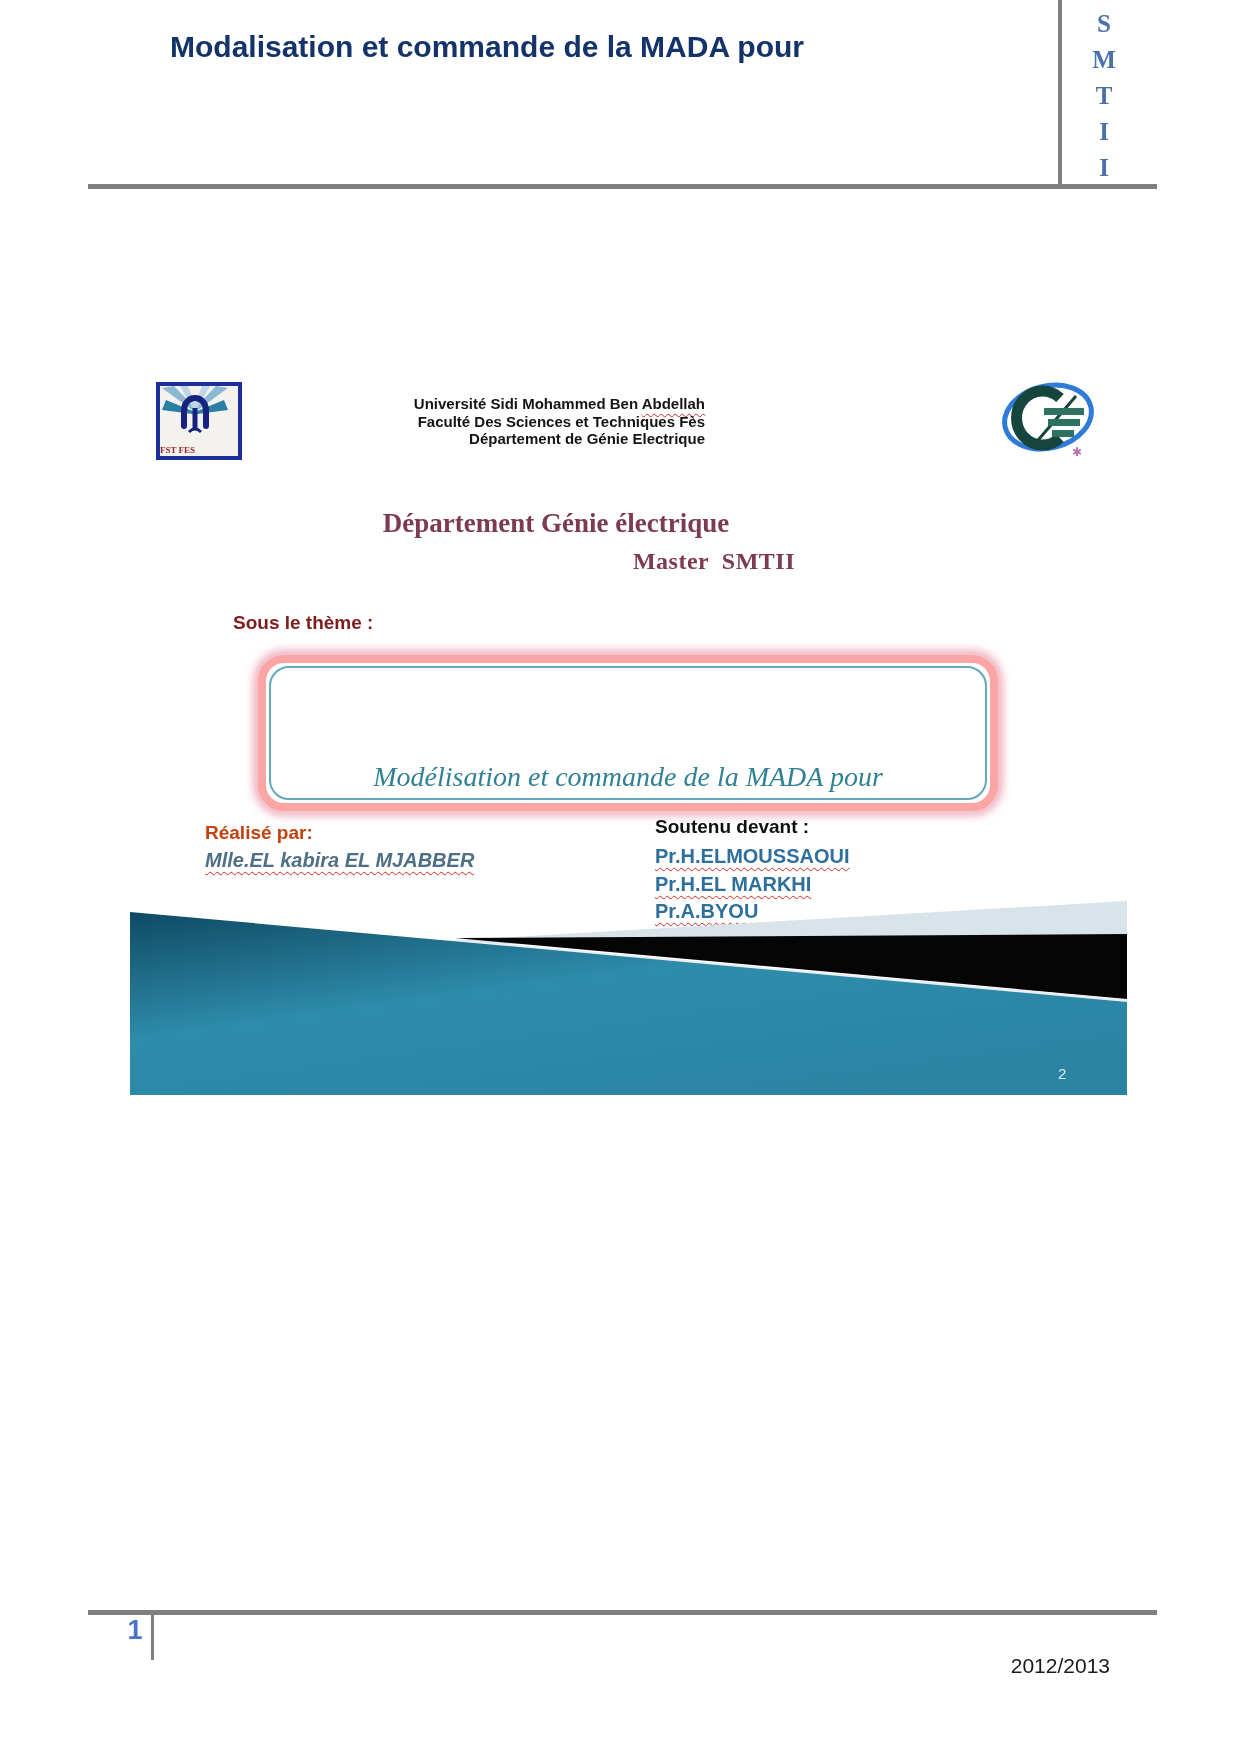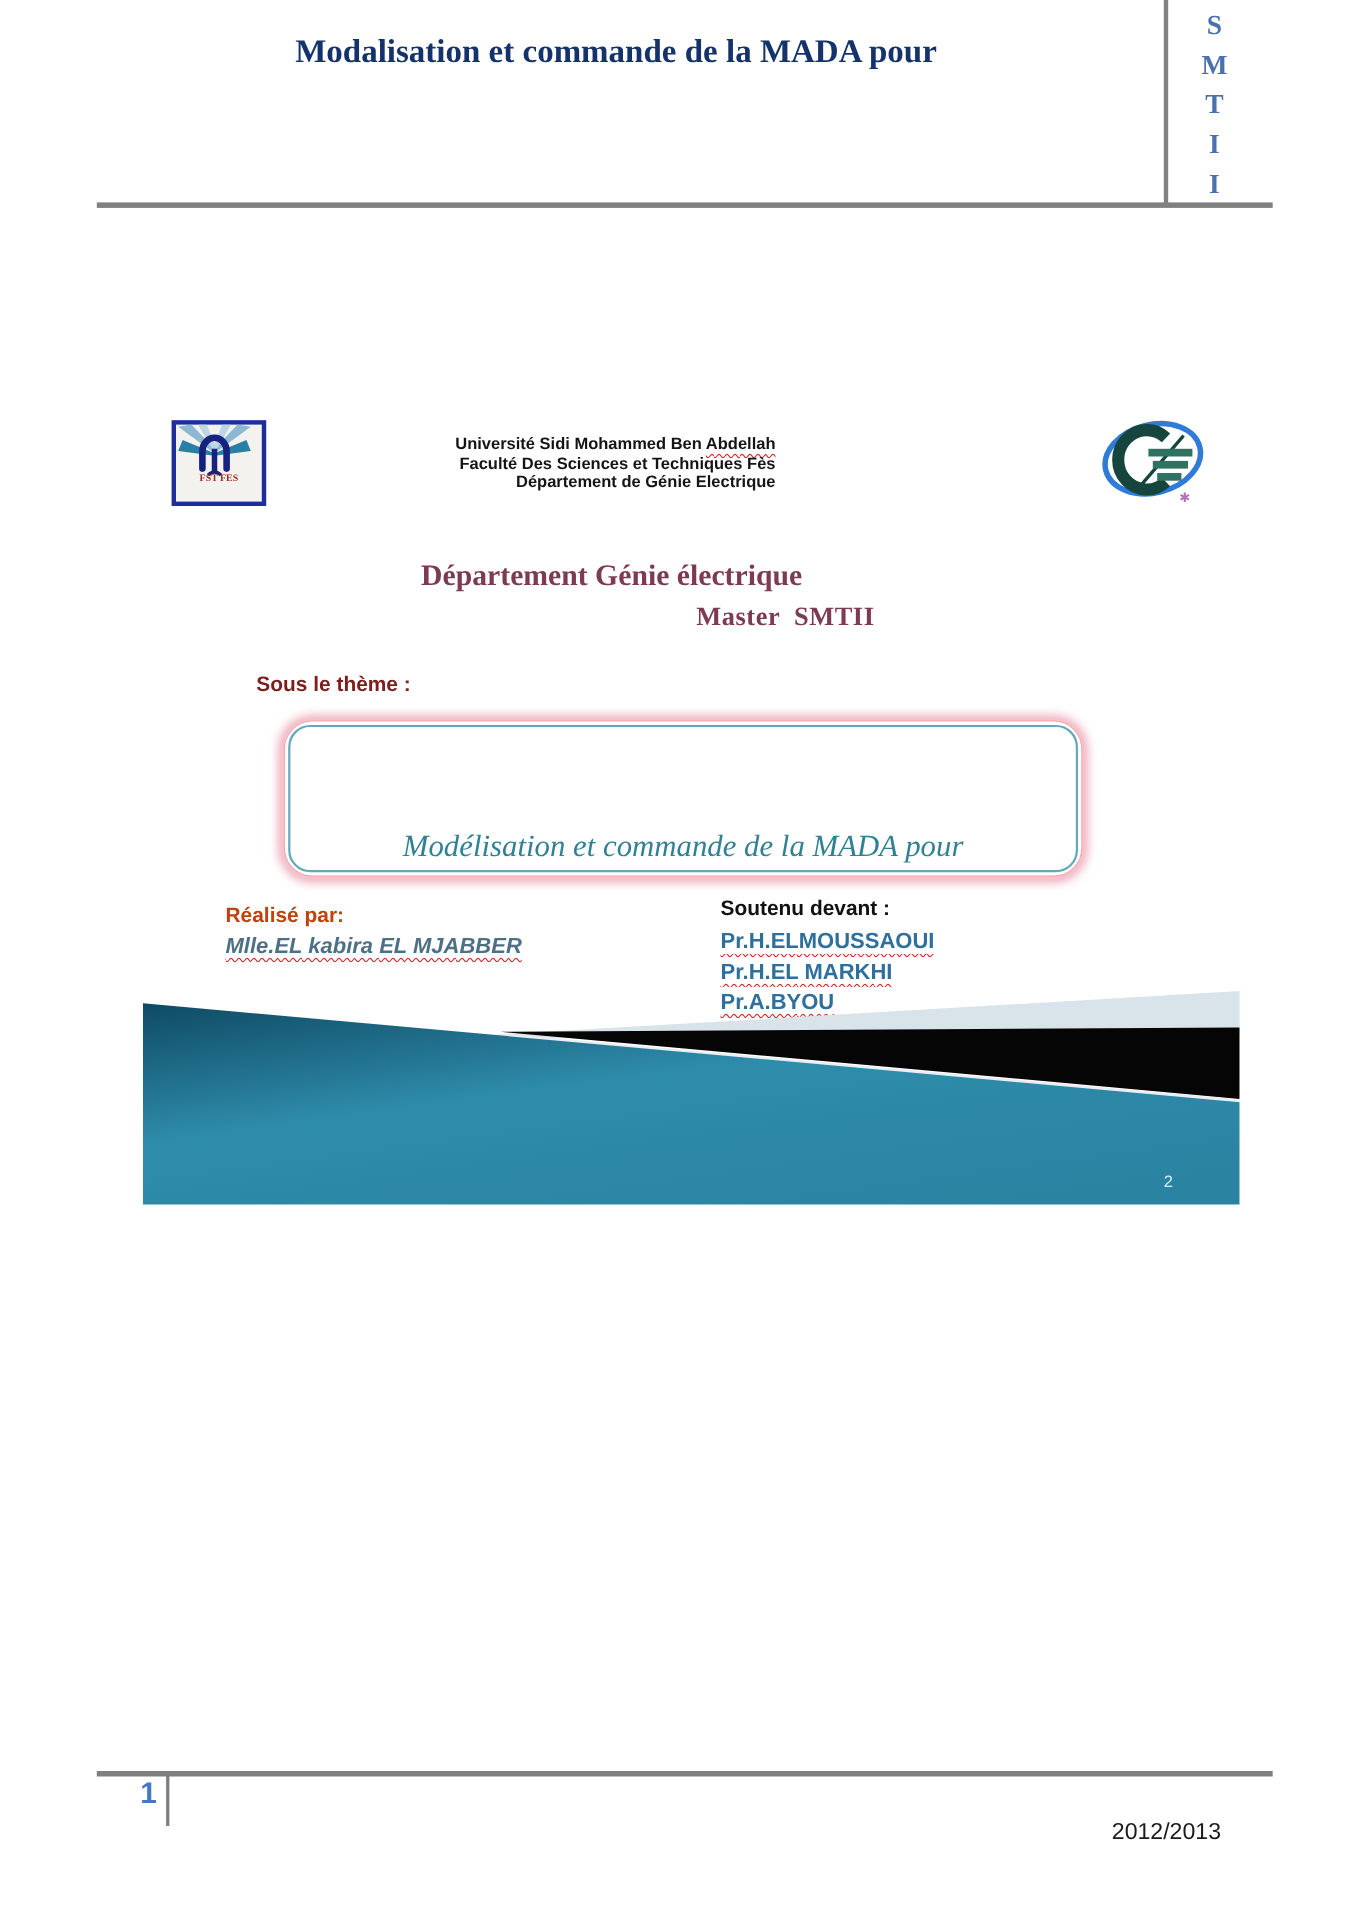--- a/index.html
+++ b/index.html
@@ -1,48 +1,48 @@
 <!DOCTYPE html>
 <html><head>
 <meta charset="utf-8">
 <style>
   html,body{margin:0;padding:0;background:#ffffff;}
   .page{position:relative;width:1241px;height:1754px;background:#ffffff;overflow:hidden;
         font-family:"Liberation Sans",sans-serif;}
 
   
-  .header-title{position:absolute;left:170px;top:26px;width:780px;text-align:center;
-    font-family:Liberation Serif, serif;font-weight:bold;font-size:30px;line-height:41px;
+  .header-title{position:absolute;left:170px;top:26px;width:780px;text-align:left;
+    font-family:Liberation Sans, sans-serif;font-weight:bold;font-size:30px;line-height:41px;
     color:#14336b;}
   .vline-top{position:absolute;left:1058px;top:0;width:4px;height:186px;background:#808080;}
   .smtii{position:absolute;left:1082px;top:6px;width:44px;text-align:center;
     font-family:"Liberation Serif",serif;font-weight:bold;font-size:25px;line-height:36px;
     color:#4a70ae;}
   .hline-top{position:absolute;left:88px;top:184px;width:1069px;height:5px;background:#808080;}
 
   
   .fst-logo{position:absolute;left:156px;top:382px;width:78px;height:70px;
     border:4px solid #1d2e9b;background:#f4f2ee;}
-  .fst-caption{position:absolute;left:0;bottom:17px;width:100%;text-align:center;
+  .fst-caption{position:absolute;left:0;bottom:1px;width:100%;
     font-family:"Liberation Serif",serif;font-weight:bold;font-size:9px;color:#9b2b2b;}
   .univ-block{position:absolute;left:355px;top:395px;width:350px;text-align:right;
     font-weight:bold;font-size:15px;line-height:17.5px;color:#141414;}
   .company-logo{position:absolute;left:1000px;top:376px;width:96px;height:86px;}
 
   
   .dept-line{position:absolute;left:306px;top:508px;width:500px;text-align:center;
     font-family:"Liberation Serif",serif;font-weight:bold;font-size:27px;color:#7d3a53;}
   .master-line{position:absolute;left:295px;top:548px;width:500px;text-align:right;
     font-family:"Liberation Serif",serif;font-weight:bold;font-size:24px;color:#7d3a53;
     white-space:pre;letter-spacing:0.5px;}
 
   
   .sous-theme{position:absolute;left:233px;top:612px;font-weight:bold;font-size:19px;color:#7f1d1d;}
   .theme-box{position:absolute;left:258px;top:655px;width:724px;height:140px;
-    border:1px solid #fca5a5;border-radius:26px;background:#ffffff;
+    border:8px solid #fca5a5;border-radius:26px;background:#ffffff;
     box-shadow:0 0 0 2px #f5c3ce, 0 0 9px 5px rgba(232,150,170,0.75);}
   .theme-box-inner{position:absolute;left:3px;top:3px;right:3px;bottom:3px;
     border:2px solid #63a9bb;border-radius:20px;}
   .theme-text{position:absolute;left:0;top:16px;width:100%;text-align:center;
     font-family:"Liberation Serif",serif;font-style:italic;font-size:28px;line-height:39px;
     color:#2f8193;white-space:pre;}
 
   
   .realise-label{position:absolute;left:205px;top:822px;font-weight:bold;font-size:19px;color:#c2410c;}
   .realise-name{position:absolute;left:205px;top:849px;font-weight:bold;font-style:italic;

